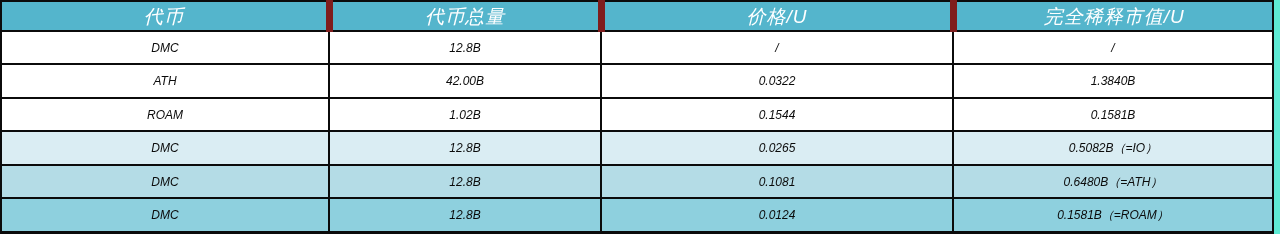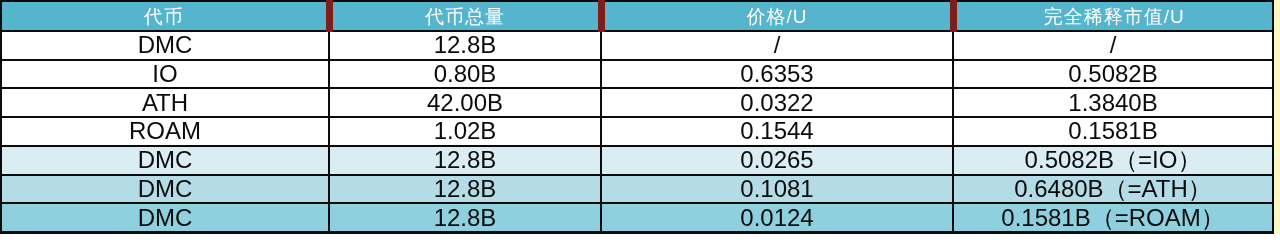--- a/index.html
+++ b/index.html
@@ -12,21 +12,22 @@
     height: 234px;
     overflow: hidden;
     font-family: "Liberation Sans", "DejaVu Sans", sans-serif;
   }
 
   .table-wrap {
     width: 1280px;
     height: 234px;
     box-sizing: border-box;
     padding: 0 8px 0 0;
-    background: #fef9c3;
+    background: #5eead4;
+    font-style: italic;
   }
 
   table.token-table {
     border-collapse: collapse;
     table-layout: fixed;
     width: 1272px;
     height: 234px;
     border-top: 2px solid #0b0b0b;
     border-bottom: 3px solid #0b0b0b;
   }
@@ -50,21 +51,21 @@
     border-right: 2px solid #0b0b0b;
     border-bottom: 2px solid #0b0b0b;
     letter-spacing: 1px;
   }
   thead th:first-child { border-left: 2px solid #0b0b0b; }
   thead th:last-child  { border-right: 2px solid #0b0b0b; margin-top: 11px; }
 
   tbody td {
     height: 25px;
     padding: 0;
-    font-size: 24px;
+    font-size: 12px;
     line-height: 1;
     color: #0b0b0b;
     text-align: center;
     vertical-align: middle;
     border: 2px solid #0b0b0b;
     background: #ffffff;
     white-space: nowrap;
   }
 
   tbody tr.tint-1 td { background: #daedf3; }
@@ -93,26 +94,20 @@
       </tr>
     </thead>
     <tbody>
       <tr>
         <td>DMC</td>
         <td>12.8B</td>
         <td>/</td>
         <td>/</td>
       </tr>
       <tr>
-        <td>IO</td>
-        <td>0.80B</td>
-        <td>0.6353</td>
-        <td>0.5082B</td>
-      </tr>
-      <tr>
         <td>ATH</td>
         <td>42.00B</td>
         <td>0.0322</td>
         <td>1.3840B</td>
       </tr>
       <tr>
         <td>ROAM</td>
         <td>1.02B</td>
         <td>0.1544</td>
         <td>0.1581B</td>

